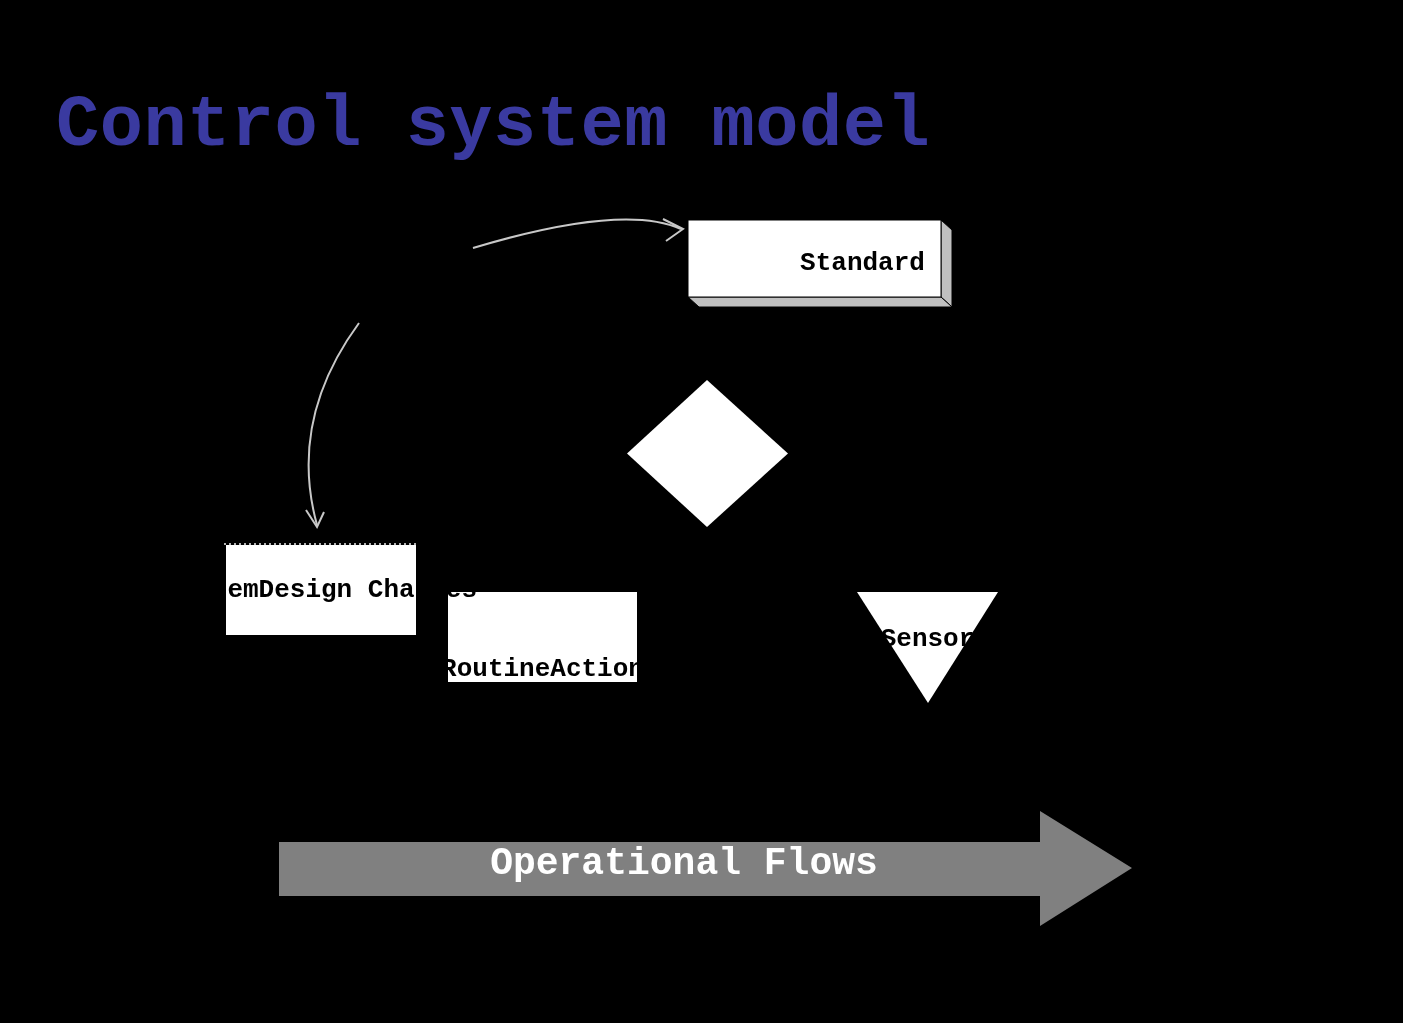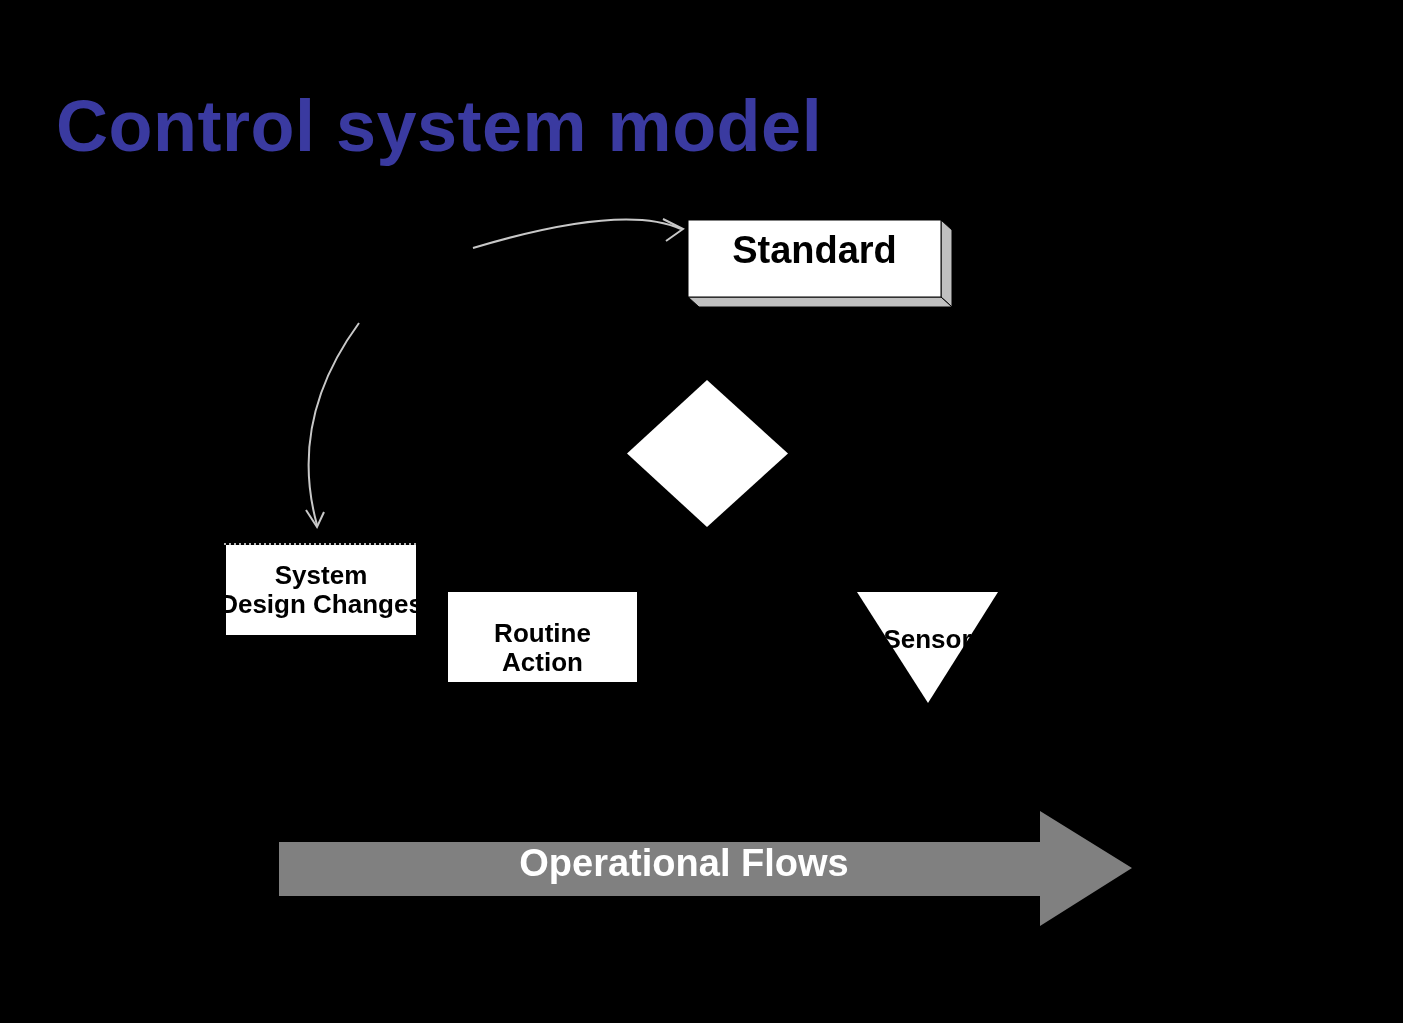--- a/index.html
+++ b/index.html
@@ -6,21 +6,21 @@
     margin: 0;
     padding: 0;
     background: #000000;
   }
   .slide {
     position: relative;
     width: 1403px;
     height: 1023px;
     background: var(--background, #000);
     overflow: hidden;
-    font-family: Liberation Sans, sans-serif;
+    font-family: Liberation Mono, monospace;
   }
   .shapes-layer {
     position: absolute;
     left: 0;
     top: 0;
     width: 1403px;
     height: 1023px;
   }
   
   .face-white { fill: var(--shape_fill, #fff); stroke: #000; stroke-width: 1; }
@@ -45,26 +45,26 @@
   .node-label {
     position: absolute;
     display: flex;
     align-items: center;
     justify-content: center;
     text-align: center;
     font-weight: bold;
     color: var(--shape_text, #000);
     white-space: nowrap;
   }
-  .two-line { flex-direction: column; line-height: 29px; }
+  .two-line { flex-direction: row; line-height: 29px; }
 
-  .label-standard   { left: 688px; top: 212px; width: 253px; height: 77px;  font-size: 38px; }
+  .label-standard   { left: 688px; top: 224px; width: 253px; height: 77px;  font-size: 26px; padding-left: 48px; }
   .label-evaluation { left: 627px; top: 380px; width: 161px; height: 147px; font-size: 26px; }
   .label-sdc        { left: 226px; top: 545px; width: 190px; height: 90px;  font-size: 26px; }
-  .label-routine    { left: 448px; top: 603px; width: 189px; height: 90px;  font-size: 26px; text-align: right; }
+  .label-routine    { left: 448px; top: 624px; width: 189px; height: 90px;  font-size: 26px; text-align: right; }
   .label-sensor     { left: 857px; top: 622px; width: 141px; height: 34px;  font-size: 26px; }
   .label-flow {
     left: 279px; top: 842px; width: 810px; height: 42px;
     position: absolute;
     display: flex;
     align-items: center;
     justify-content: center;
     font-weight: bold;
     font-size: 38px;
     color: var(--flow_arrow_text, #fff);

